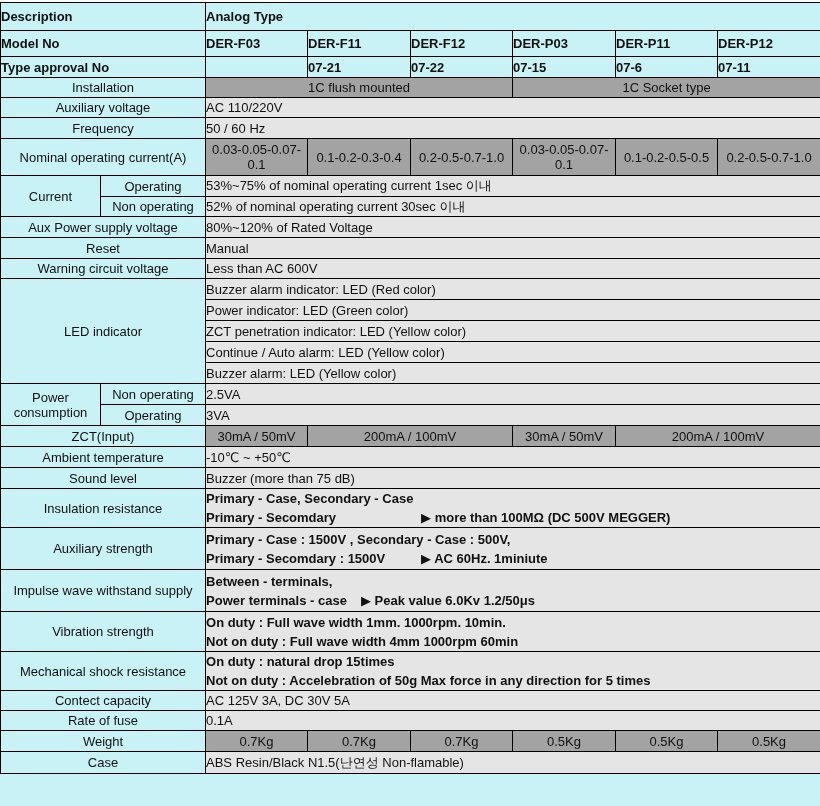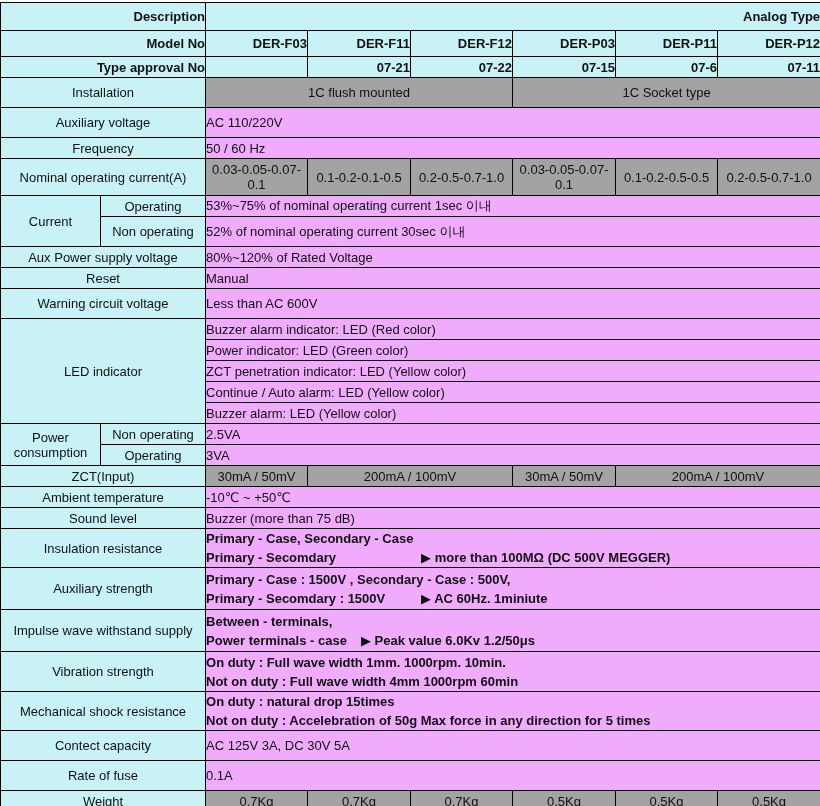--- a/index.html
+++ b/index.html
@@ -21,29 +21,29 @@
     font-size:13px;
     vertical-align:middle;
     overflow:hidden;
     padding:0;
   }
   
   col.c0a{width:100px}col.c0b{width:105px}
   col.m1{width:102px}col.m2{width:103px}col.m3{width:102px}
   col.m4{width:103px}col.m5{width:102px}col.m6{width:103px}
   
-  .hd{background:#c9f2f7;font-weight:bold;text-align:right;font-size:14px;}
+  .hd{background:#c9f2f7;font-weight:bold;text-align:left;font-size:14px;}
   .lbl{background:#c9f2f7;text-align:center;font-weight:normal;}
-  .val{background:#f0abfc;text-align:left;padding:1px 4px 1px 7px;}
+  .val{background:#e5e5e5;text-align:left;padding:1px 4px 1px 7px;}
   .ctr{background:#a3a3a3;text-align:center;}
   .line{line-height:19px;white-space:nowrap;font-weight:bold;}
   .lw215{display:inline-block;width:215px;}
   .gap12{display:inline-block;width:14px;}
   
-  .r20{height:30px}.r21{height:21px}.r22{height:22px}.r26{height:26px}
+  .r20{height:20px}.r21{height:21px}.r22{height:22px}.r26{height:26px}
   .r28{height:28px}.r36{height:36px}.r37{height:37px}.r40{height:40px}
   .r41{height:32px}.r42{height:42px}
 </style>
 </head>
 <body>
 
 <div class="top-strip"></div>
 
 <table class="spec">
   <colgroup>
@@ -95,21 +95,21 @@
   </tr>
 
   <tr class="r21">
     <td colspan="2" class="lbl">Frequency</td>
     <td colspan="6" class="val">50 / 60 Hz</td>
   </tr>
 
   <tr class="r37">
     <td colspan="2" class="lbl">Nominal operating current(A)</td>
     <td class="ctr">0.03-0.05-0.07-0.1</td>
-    <td class="ctr">0.1-0.2-0.1-0.5</td>
+    <td class="ctr">0.1-0.2-0.3-0.4</td>
     <td class="ctr">0.2-0.5-0.7-1.0</td>
     <td class="ctr">0.03-0.05-0.07-0.1</td>
     <td class="ctr">0.1-0.2-0.5-0.5</td>
     <td class="ctr">0.2-0.5-0.7-1.0</td>
   </tr>
 
   <tr class="r21">
     <td rowspan="2" class="lbl">Current</td>
     <td class="lbl">Operating</td>
     <td colspan="6" class="val">53%~75% of nominal operating current 1sec 이내</td>

